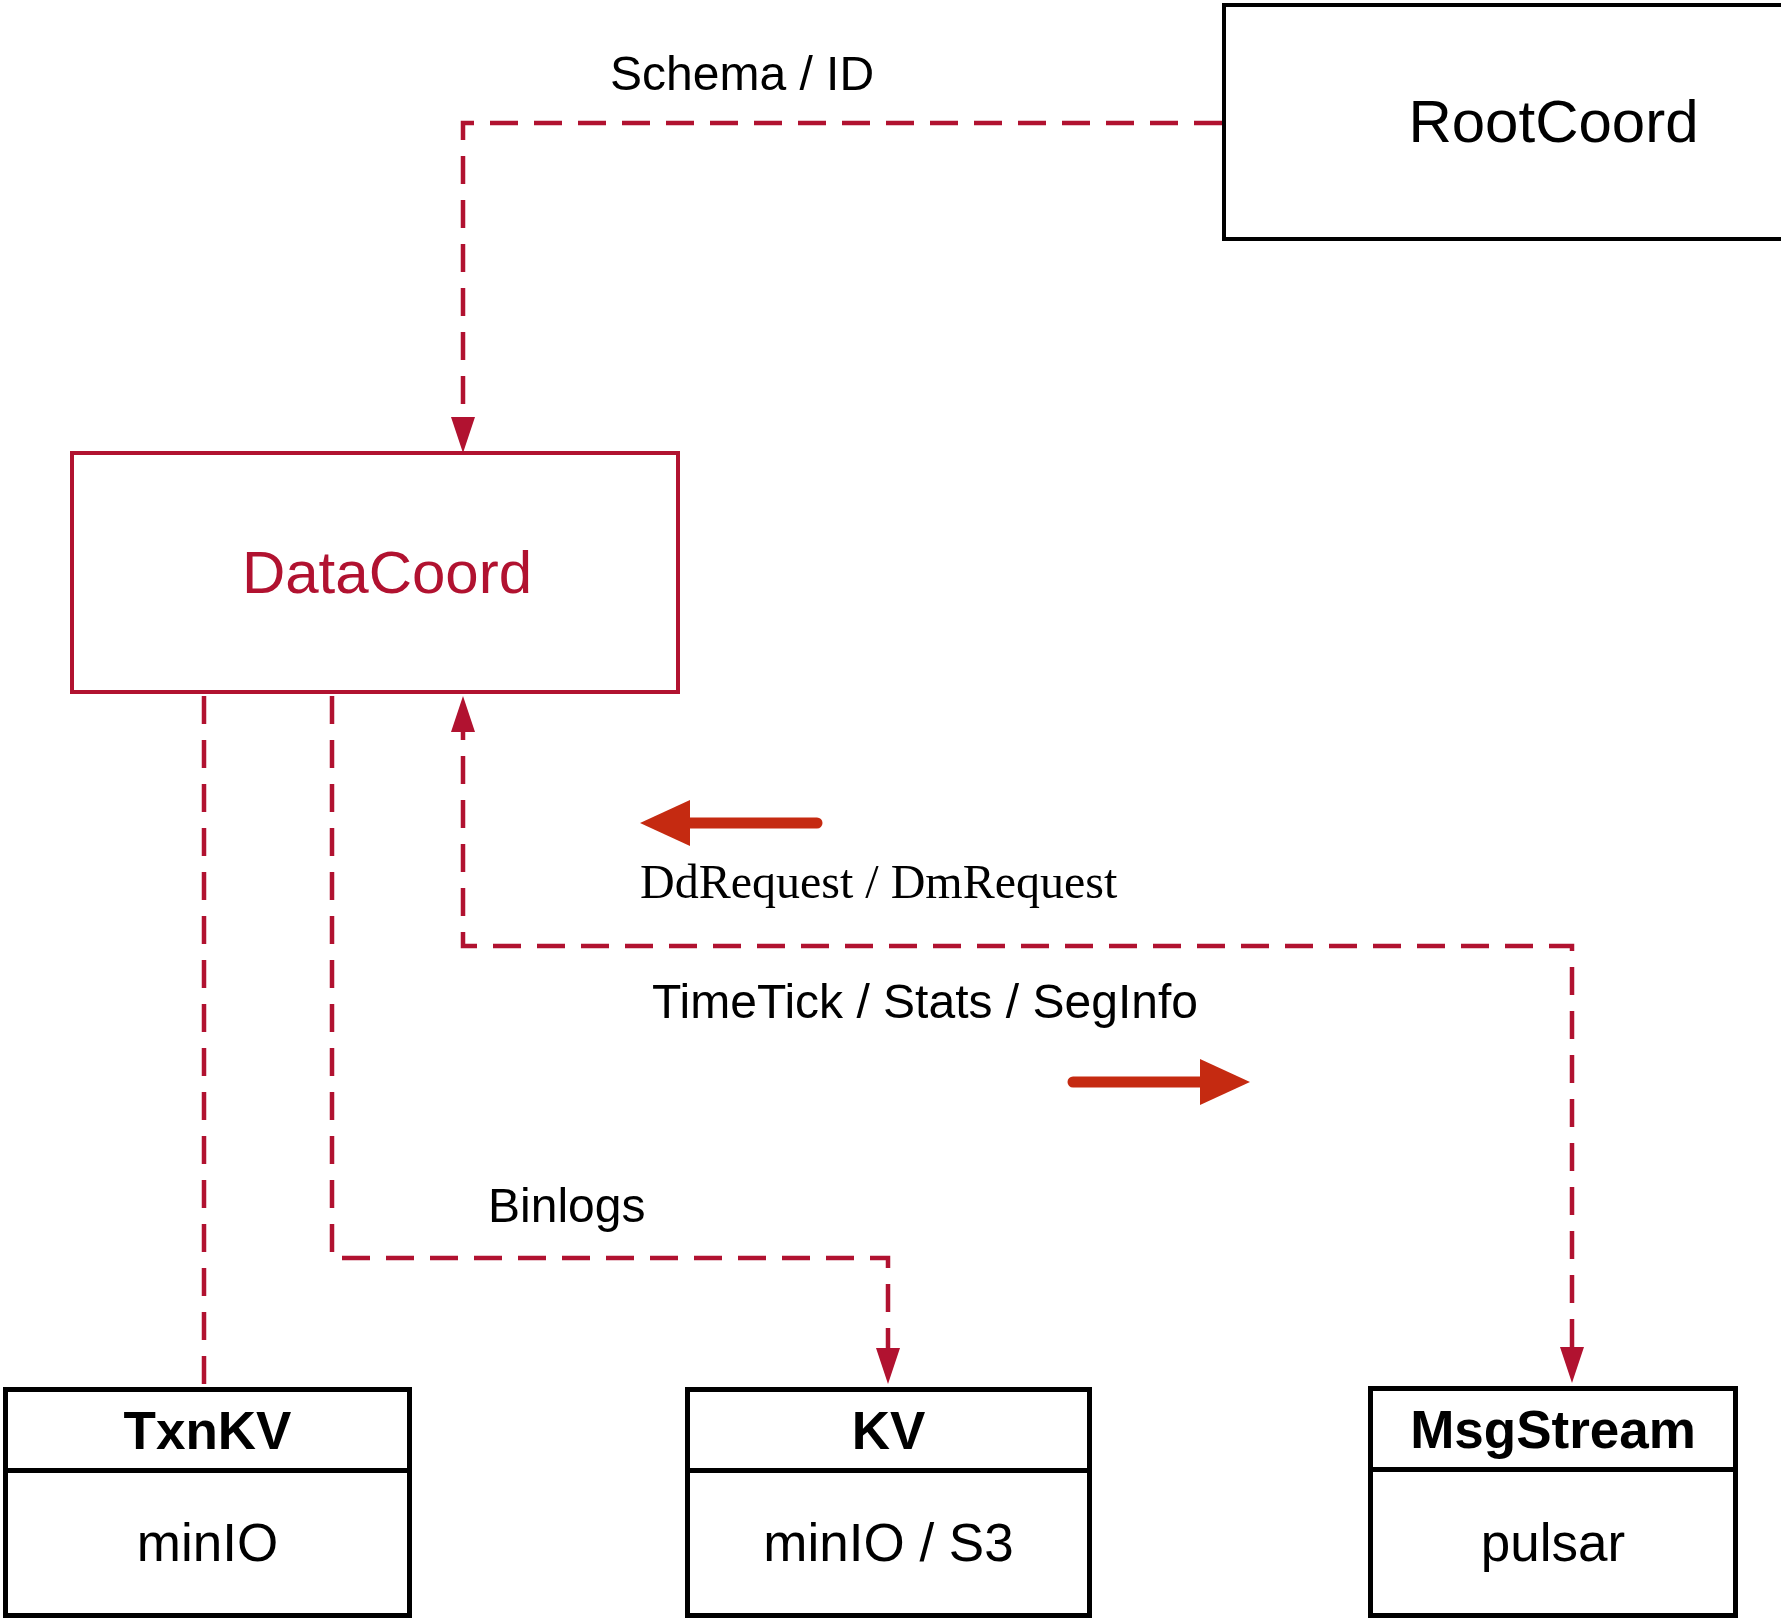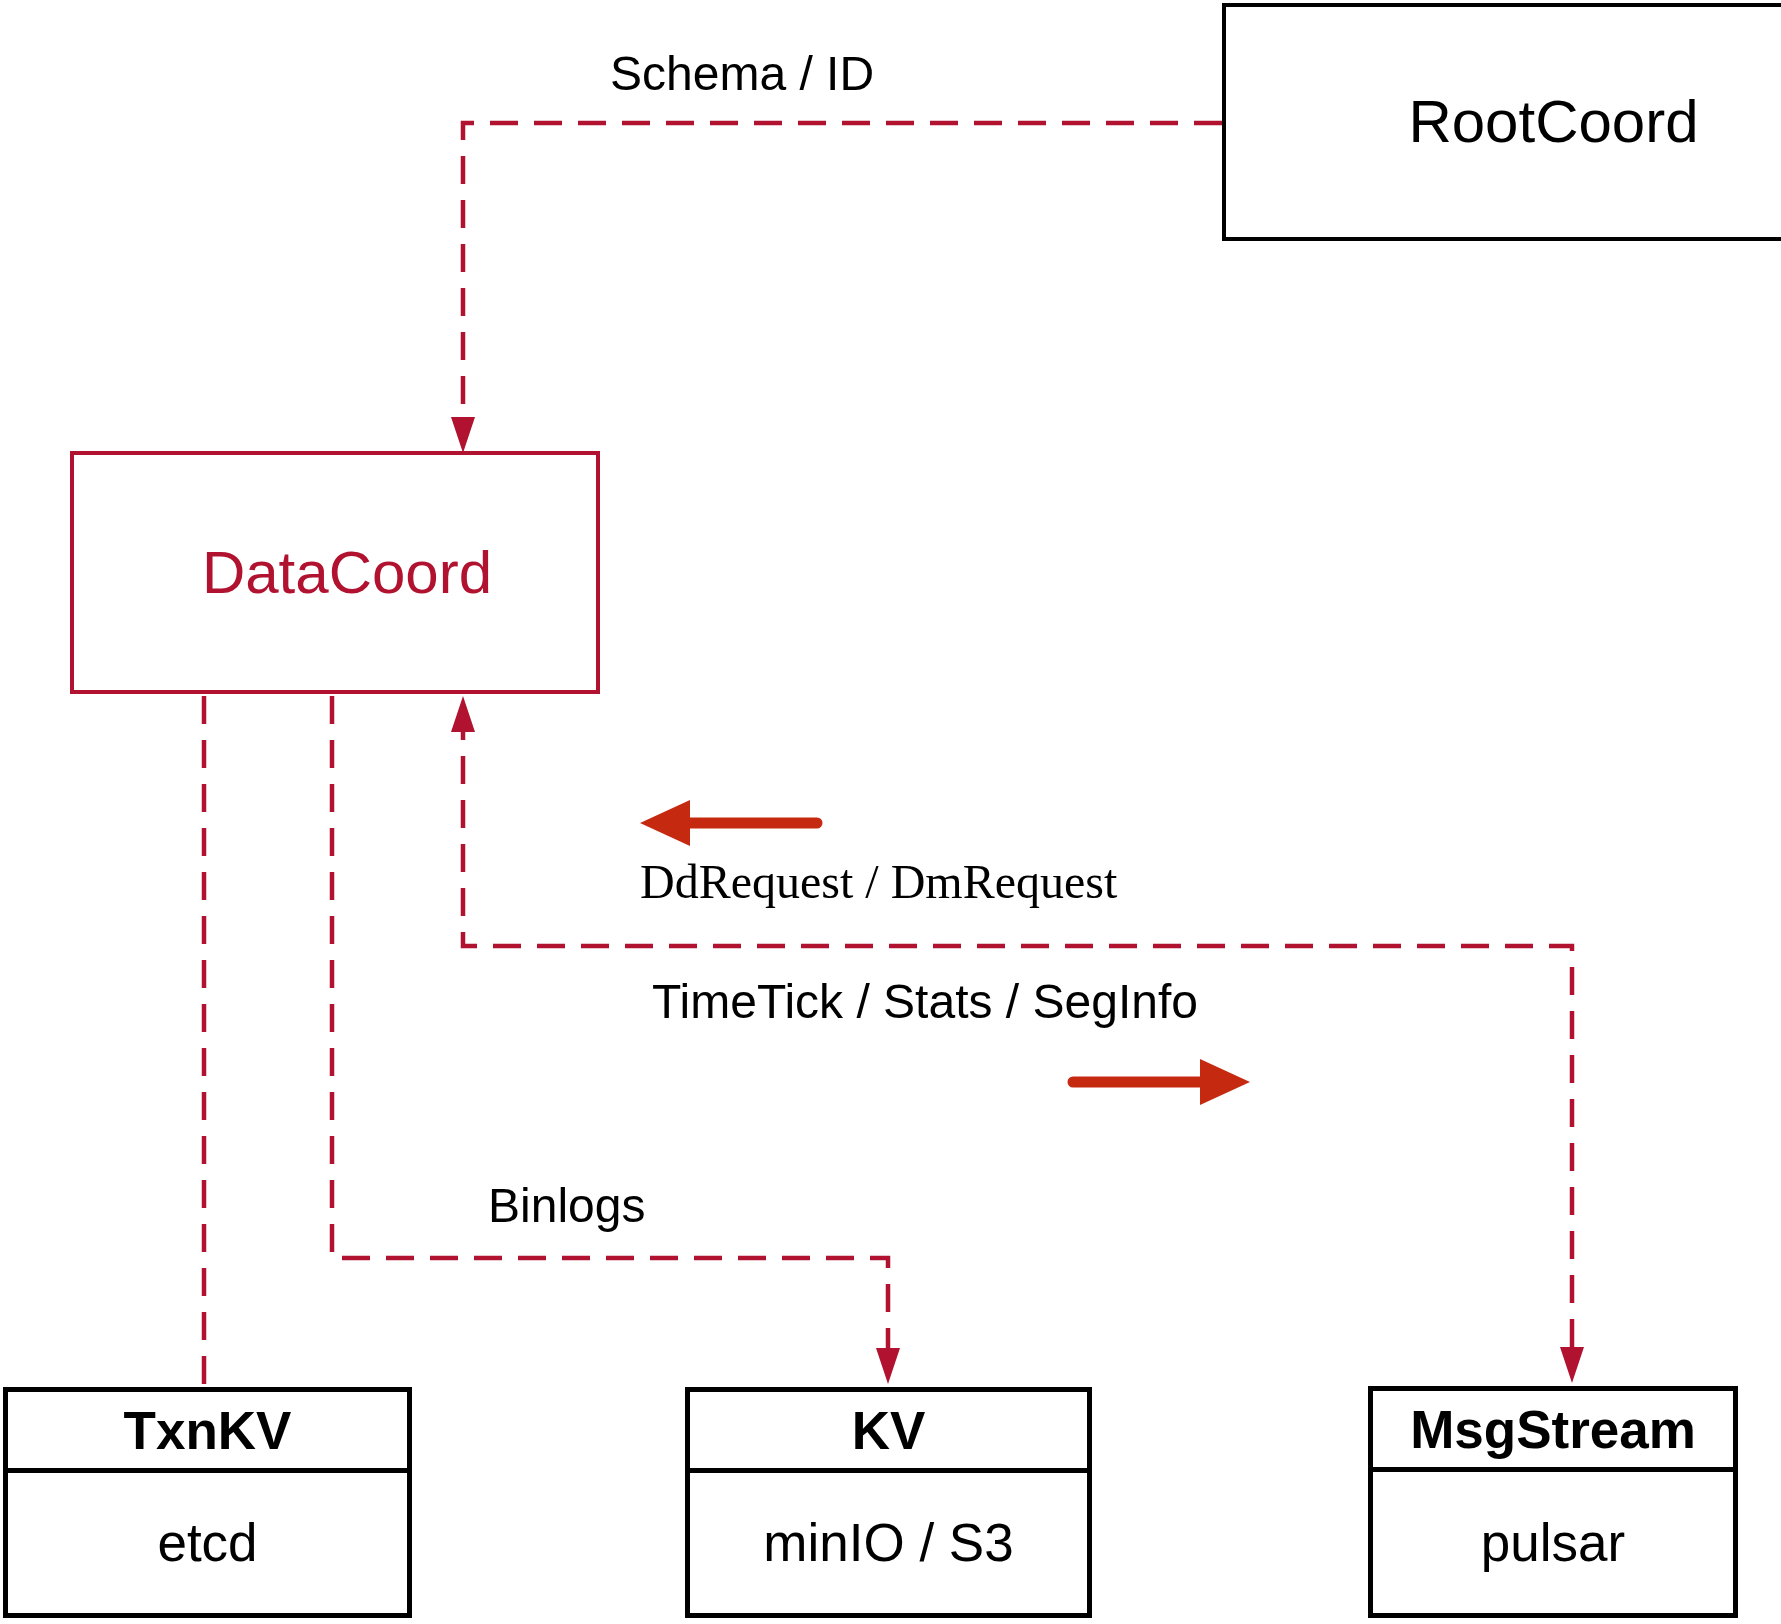--- a/index.html
+++ b/index.html
@@ -40,21 +40,21 @@
     color:var(--ink);
     font-size:60px;
     line-height:1;
   }
   .node.simple{border:4px solid var(--ink);}
   .node.accent{
     border:4px solid var(--dark-red);
     color:var(--dark-red);
   }
   #rootcoord{left:1222px;top:3px;width:663px;height:238px;}
-  #datacoord{left:70px;top:451px;width:530px;height:243px;padding-left:24px;}
+  #datacoord{left:70px;top:451px;width:610px;height:243px;padding-left:24px;}
 
   .store{
     position:absolute;
     box-sizing:border-box;
     border:5px solid var(--ink);
     background:var(--bg);
     display:flex;flex-direction:column;
     color:var(--ink);
   }
   #txnkv{left:3px;top:1387px;width:409px;height:231px;}
@@ -122,21 +122,21 @@
     <span>RootCoord</span>
   </div>
 
   <div id="datacoord" class="node accent">
     <span>DataCoord</span>
   </div>
 
   <div id="txnkv" class="store">
     <div class="store-header">TxnKV</div>
     <div class="store-body">
-      <span>etcd</span>
+      <span>minIO</span>
     </div>
   </div>
 
   <div id="kv" class="store">
     <div class="store-header">KV</div>
     <div class="store-body">
       <span>minIO / S3</span>
     </div>
   </div>
 

